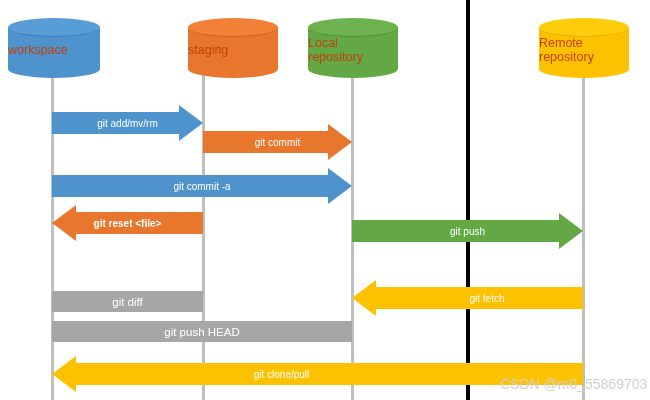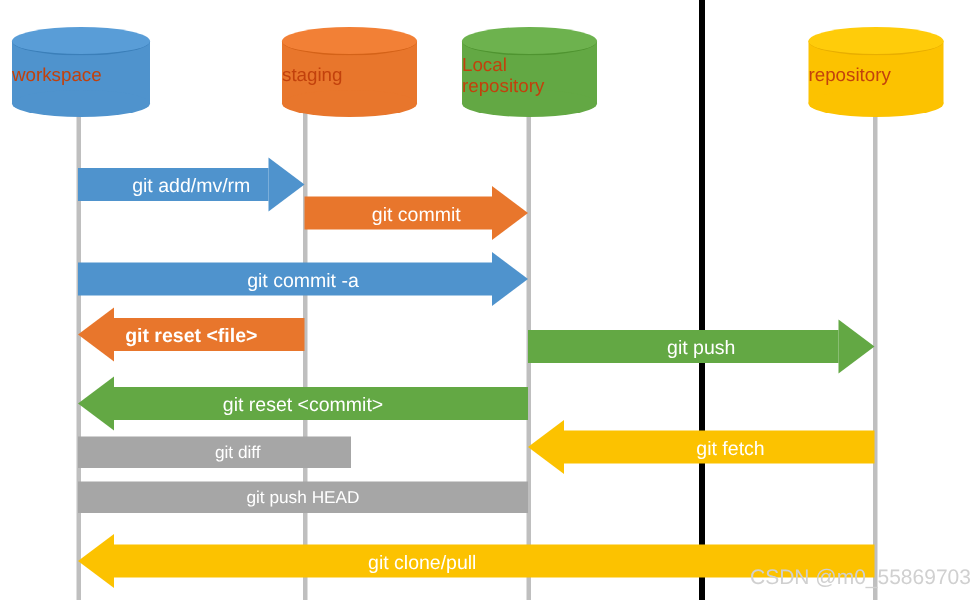--- a/index.html
+++ b/index.html
@@ -89,21 +89,21 @@
     position: absolute;
     top: 0;
     width: 0;
     height: 0;
   }
   .arrow .lbl {
     position: relative;
     width: 100%;
     text-align: center;
     color: #ffffff;
-    font-size: 13px;
+    font-size: 10px;
     z-index: 4;
     white-space: nowrap;
   }
 
   .bar {
     position: absolute;
     display: flex;
     align-items: center;
     justify-content: center;
   }
@@ -123,21 +123,21 @@
 </style>
 </head>
 <body>
 
 <div id="diagram">
     <div class="lifeline" style="left: 51px; background: rgb(191, 191, 191);"></div>
     <div class="lifeline" style="left: 202px; background: rgb(191, 191, 191);"></div>
     <div class="lifeline" style="left: 351px; background: rgb(191, 191, 191);"></div>
     <div class="lifeline" style="left: 582px; background: rgb(191, 191, 191);"></div>
     <div class="divider" style="left: 466px; background: rgb(0, 0, 0);"></div>
-    <div class="bar" style="left: 52px; top: 291px; width: 151px; height: 21px; background: rgb(166, 166, 166); padding-left: 31px;">
+    <div class="bar" style="left: 52px; top: 291px; width: 151px; height: 21px; background: rgb(166, 166, 166);">
       <span class="lbl">git diff</span>
     </div>
     <div class="bar" style="left: 52px; top: 321px; width: 300px; height: 21px; background: rgb(166, 166, 166);">
       <span class="lbl">git push HEAD</span>
     </div>
     <div class="arrow" style="left: 52px; top: 105px; width: 151px; height: 36px;">
       <div class="shaft" style="height: 22px; background: rgb(79, 147, 205); width: 127px; left: 0px;"></div>
       <div class="head" style="border-top: 18px solid transparent; border-bottom: 18px solid transparent; left: 127px; border-left: 24px solid rgb(79, 147, 205);"></div>
       <div class="lbl">git add/mv/rm</div>
     </div>
@@ -154,25 +154,20 @@
     <div class="arrow" style="left: 52px; top: 205px; width: 151px; height: 36px; font-weight: bold;">
       <div class="shaft" style="height: 22px; background: rgb(232, 118, 44); width: 127px; left: 24px;"></div>
       <div class="head" style="border-top: 18px solid transparent; border-bottom: 18px solid transparent; left: 0px; border-right: 24px solid rgb(232, 118, 44);"></div>
       <div class="lbl">git reset &lt;file&gt;</div>
     </div>
     <div class="arrow" style="left: 352px; top: 213px; width: 231px; height: 36px;">
       <div class="shaft" style="height: 22px; background: rgb(99, 168, 68); width: 207px; left: 0px;"></div>
       <div class="head" style="border-top: 18px solid transparent; border-bottom: 18px solid transparent; left: 207px; border-left: 24px solid rgb(99, 168, 68);"></div>
       <div class="lbl">git push</div>
     </div>
-    <div class="arrow" style="left: 52px; top: 251px; width: 300px; height: 36px;">
-      <div class="shaft" style="height: 22px; background: rgb(99, 168, 68); width: 276px; left: 24px;"></div>
-      <div class="head" style="border-top: 18px solid transparent; border-bottom: 18px solid transparent; left: 0px; border-right: 24px solid rgb(99, 168, 68);"></div>
-      <div class="lbl">git reset &lt;commit&gt;</div>
-    </div>
     <div class="arrow" style="left: 352px; top: 280px; width: 270px; height: 36px;">
       <div class="shaft" style="height: 22px; background: rgb(252, 194, 0); width: 207px; left: 24px;"></div>
       <div class="head" style="border-top: 18px solid transparent; border-bottom: 18px solid transparent; left: 0px; border-right: 24px solid rgb(252, 194, 0);"></div>
       <div class="lbl">git fetch</div>
     </div>
     <div class="arrow" style="left: 52px; top: 356px; width: 459px; height: 36px;">
       <div class="shaft" style="height: 22px; background: rgb(252, 194, 0); width: 507px; left: 24px;"></div>
       <div class="head" style="border-top: 18px solid transparent; border-bottom: 18px solid transparent; left: 0px; border-right: 24px solid rgb(252, 194, 0);"></div>
       <div class="lbl">git clone/pull</div>
     </div>
@@ -206,18 +201,19 @@
           <div>repository</div>
         </div>
       </div>
     </div>
     <div class="node" style="left: 539px; top: 18px; width: 90px; height: 60px;">
       <div class="cyl">
         <div class="cyl-body" style="background: rgb(252, 194, 0);"></div>
         <div class="cyl-bottom" style="background: rgb(252, 194, 0);"></div>
         <div class="cyl-top" style="background: rgb(255, 204, 10); border-bottom: 1px solid rgb(232, 174, 0);"></div>
         <div class="cyl-label">
+          <div>Remote</div>
           <div>repository</div>
         </div>
       </div>
     </div>
     <div class="watermark" style="left: 500px; top: 376px; color: rgb(208, 208, 208);">CSDN @m0_55869703</div>
   </div>
 
 </body></html>

